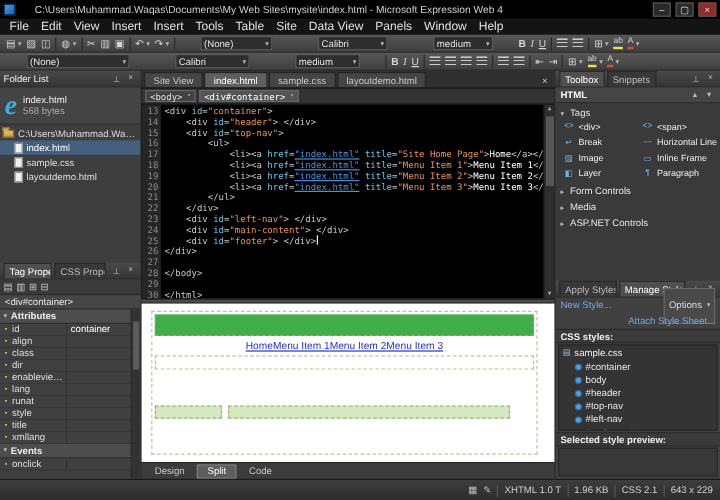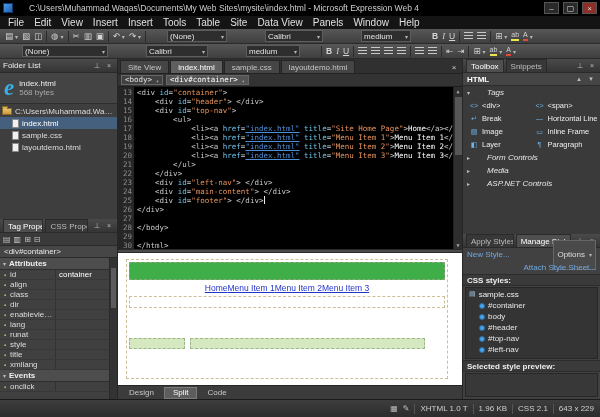--- a/index.html
+++ b/index.html
@@ -69,21 +69,21 @@
   .grid-scroll{position:absolute;right:0;top:0;bottom:0;width:8px;background:#333;border-left:1px solid #2a2a2a;}
   .grid-thumb{position:absolute;left:1px;right:1px;top:10px;height:40px;background:#5c5c5c;}
 
   
   .doc-tabs{height:14px;background:#303030;display:flex;align-items:flex-end;padding:1px 2px 0 2px;gap:1px;flex:none;}
   .doc-tab{height:13px;display:flex;align-items:center;padding:0 7px;font-size:8px;color:#c5c5c5;background:#454545;border:1px solid #242424;border-bottom:none;white-space:nowrap;}
   .doc-tab.active{background:#5f5f5f;color:#fff;}
   .tab-close{margin-left:auto;width:12px;height:12px;display:flex;align-items:center;justify-content:center;color:#ccc;font-size:8px;}
   .code-pane{height:176px;flex:none;background:#000;display:flex;flex-direction:column;border-top:1px solid #222;}
   .breadcrumb{height:13px;background:#333;border-bottom:1px solid #1e1e1e;display:flex;align-items:center;gap:3px;padding:0 3px;flex:none;}
-  .crumb{height:10px;display:flex;align-items:flex-end;gap:2px;border:1px solid #666;background:#414141;color:#e0e0e0;font-size:7.5px;padding:0 3px;font-family:"DejaVu Sans Mono",monospace;}
+  .crumb{height:10px;display:flex;align-items:center;gap:2px;border:1px solid #666;background:#414141;color:#e0e0e0;font-size:7.5px;padding:0 3px;font-family:"DejaVu Sans Mono",monospace;}
   .crumb.active{background:#545454;color:#fff;}
   .crumb .tb-caret{font-size:5px;}
   .code-body{flex:1;display:flex;overflow:hidden;font-family:"DejaVu Sans Mono",monospace;font-size:7.5px;line-height:9px;}
   .gutter{width:16px;flex:none;background:#262626;color:#8a8a8a;text-align:right;padding:1px 2px 0 0;}
   .gutter div{height:9px;}
   .code-lines{flex:1;overflow:hidden;padding:1px 0 0 3px;}
   .code-line{height:9px;white-space:pre;}
   .tok-t{color:#c8c8c8;}
   .tok-a{color:#6ec2e8;}
   .tok-v{color:#e8935c;}
@@ -109,21 +109,21 @@
   .d-main{flex:1;height:11px;border:1px dashed #9ab88a;margin-right:20px;}
   .view-switch{height:14px;background:#3c3c3c;border-top:1px solid #262626;display:flex;align-items:center;gap:1px;padding-left:2px;flex:none;}
   .vs-btn{height:12px;display:flex;align-items:center;padding:0 8px;font-size:8px;color:#c8c8c8;border:1px solid transparent;}
   .vs-btn.active{background:#5d5d5d;border-color:#7a7a7a;color:#fff;}
 
   
   .toolbox-panel{height:175px;flex:none;}
   .tbx-body{flex:1;background:#3a3a3a;overflow:hidden;}
   .tbx-group{height:13px;display:flex;align-items:center;justify-content:space-between;padding:0 4px;background:#454545;border-bottom:1px solid #2c2c2c;font-weight:bold;font-size:8px;color:#fff;}
   .tbx-arrows{display:flex;gap:2px;}
-  .tbx-sec{height:13px;display:flex;align-items:center;gap:17px;padding:0 4px;font-size:8px;color:#e5e5e5;font-style:italic;}
+  .tbx-sec{height:13px;display:flex;align-items:flex-end;gap:5px;padding:0 4px;font-size:8px;color:#e5e5e5;}
   .tbx-grid{display:grid;grid-template-columns:1fr 1fr;padding-left:6px;}
   .tbx-item{height:13px;display:flex;align-items:center;gap:3px;font-size:7.5px;color:#eee;overflow:hidden;white-space:nowrap;}
   .tbx-ic{width:10px;text-align:center;color:#6db3e8;font-size:7px;flex:none;}
 
   
   .styles-panel{flex:1;}
   .styles-row{height:13px;display:flex;align-items:center;padding:0 4px;gap:3px;flex:none;}
   .styles-row.right{justify-content:flex-end;}
   .link{color:#71a8e0;font-size:8px;white-space:nowrap;}
   .options-btn{margin-left:auto;height:11px;display:flex;align-items:center;gap:2px;border:1px solid #666;background:#4a4a4a;padding:14px 3px;font-size:8px;color:#ddd;}

